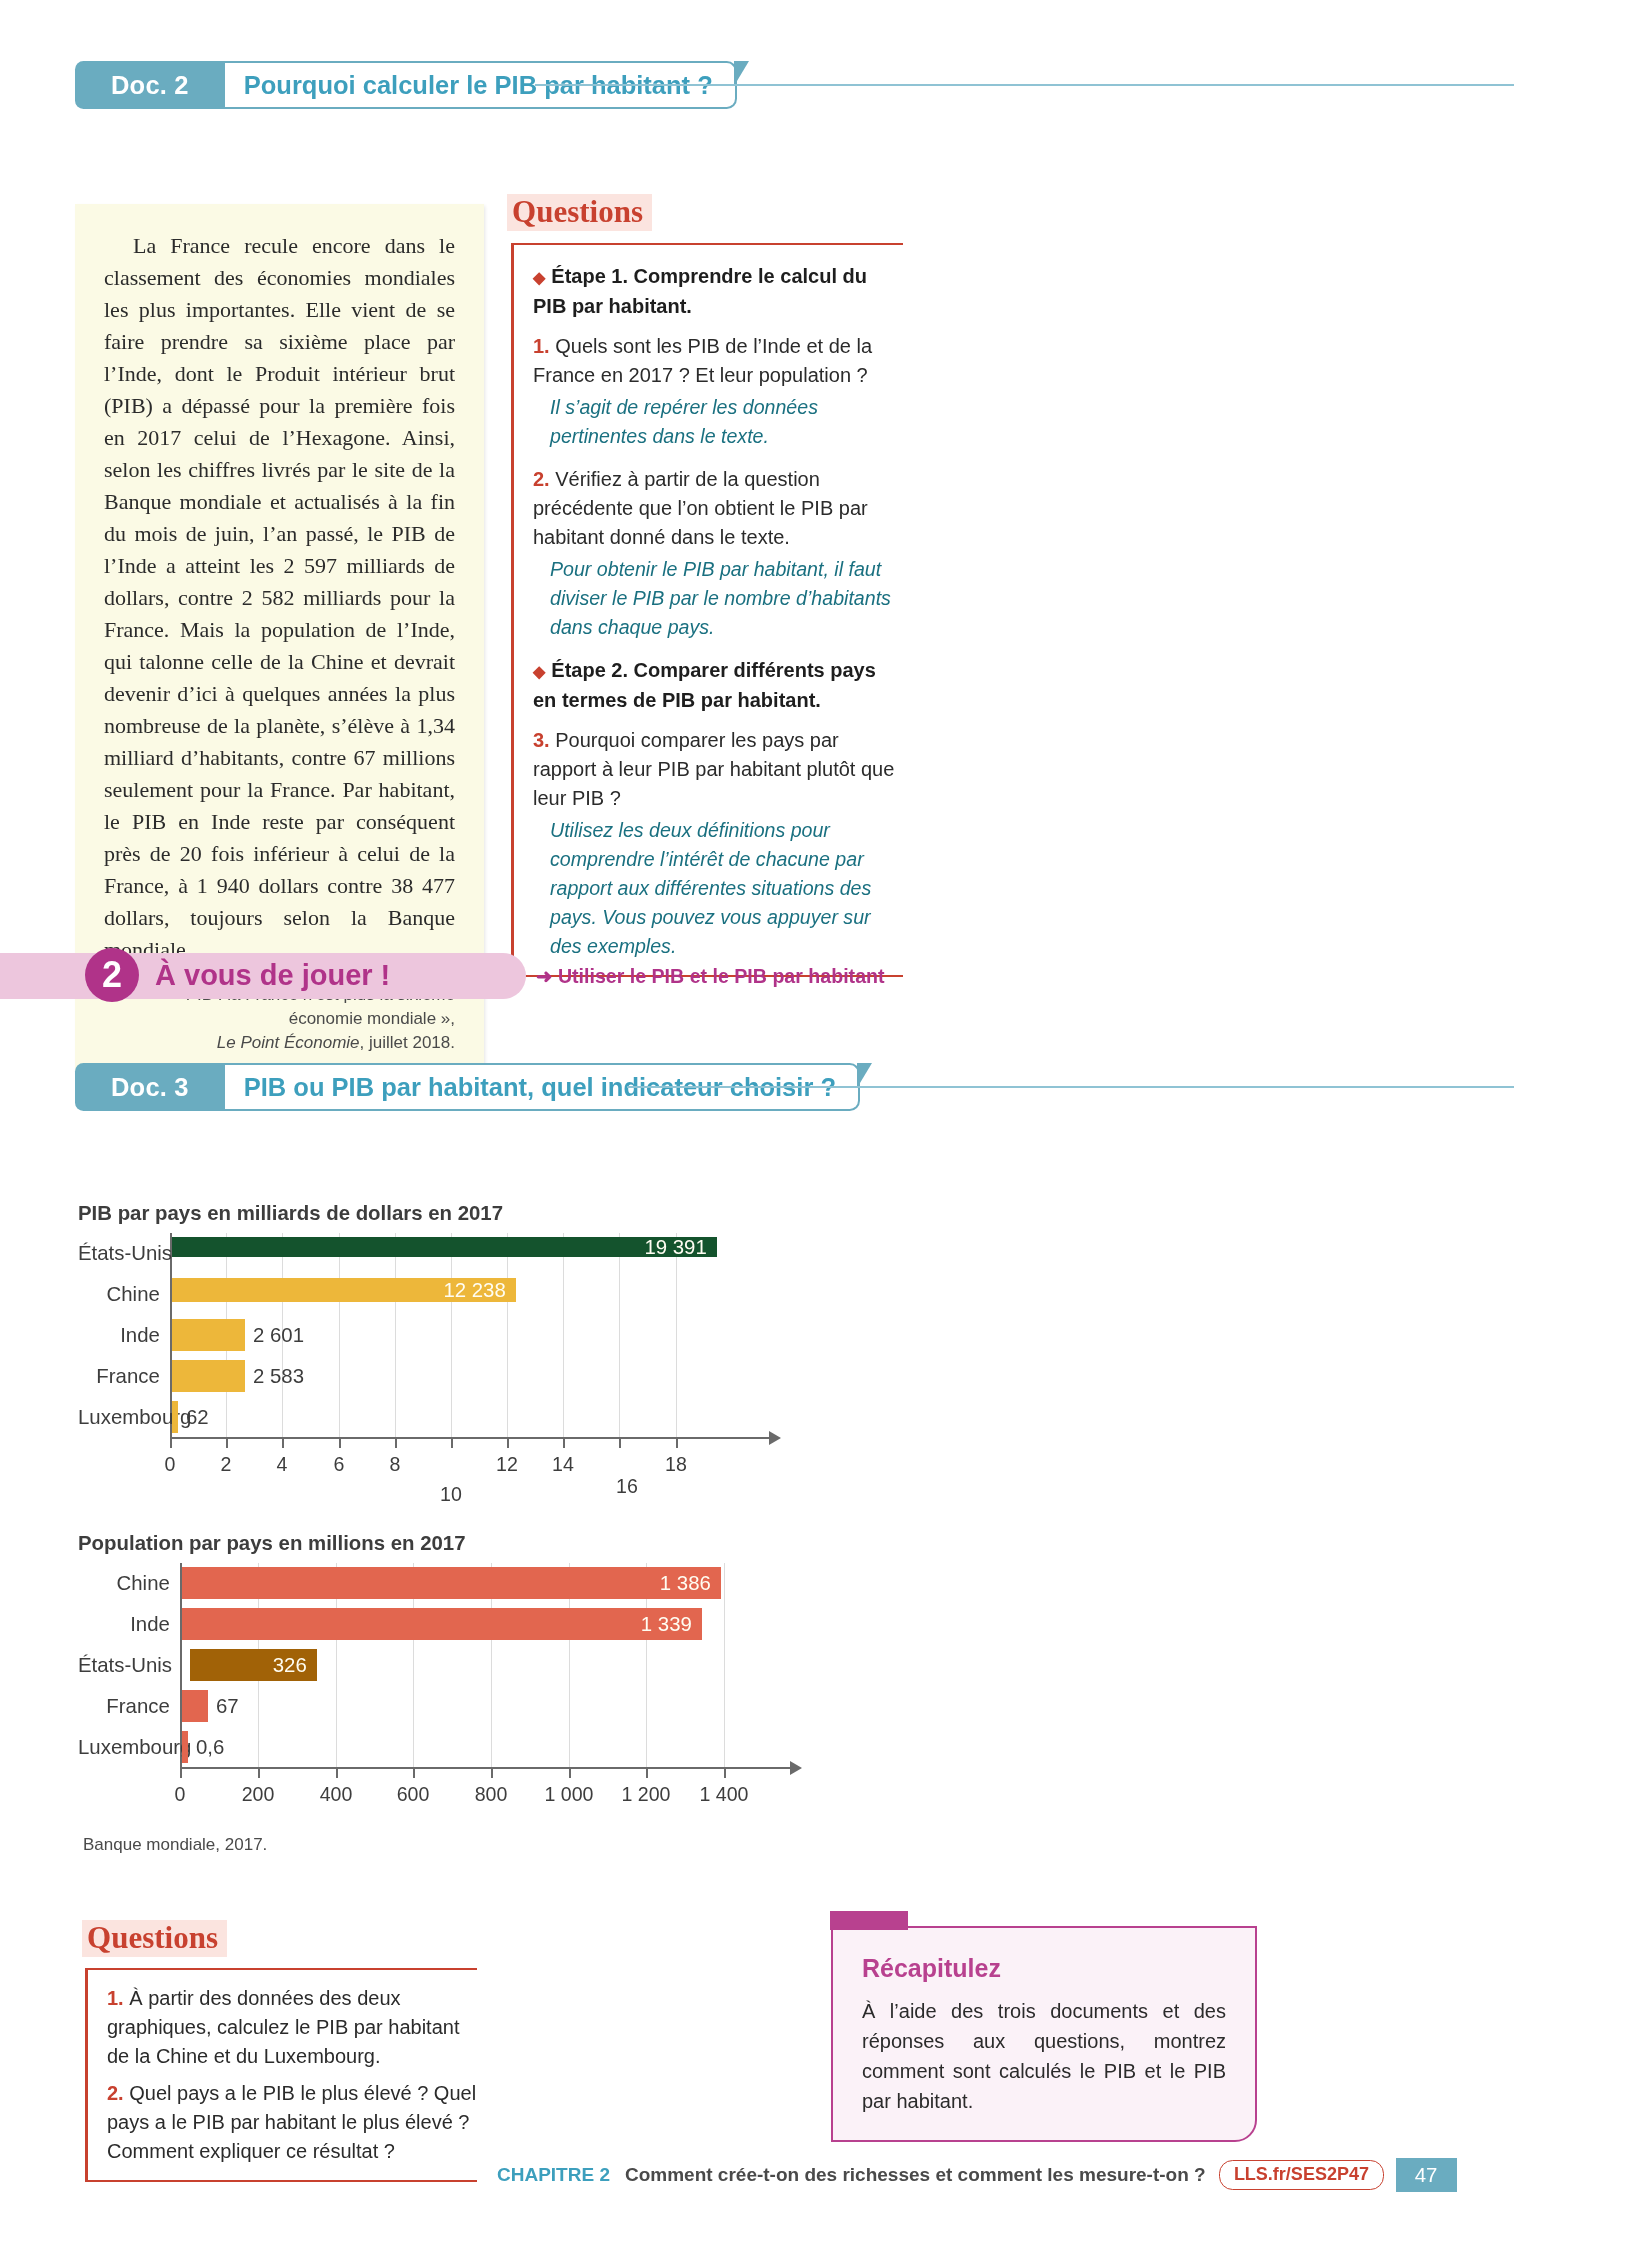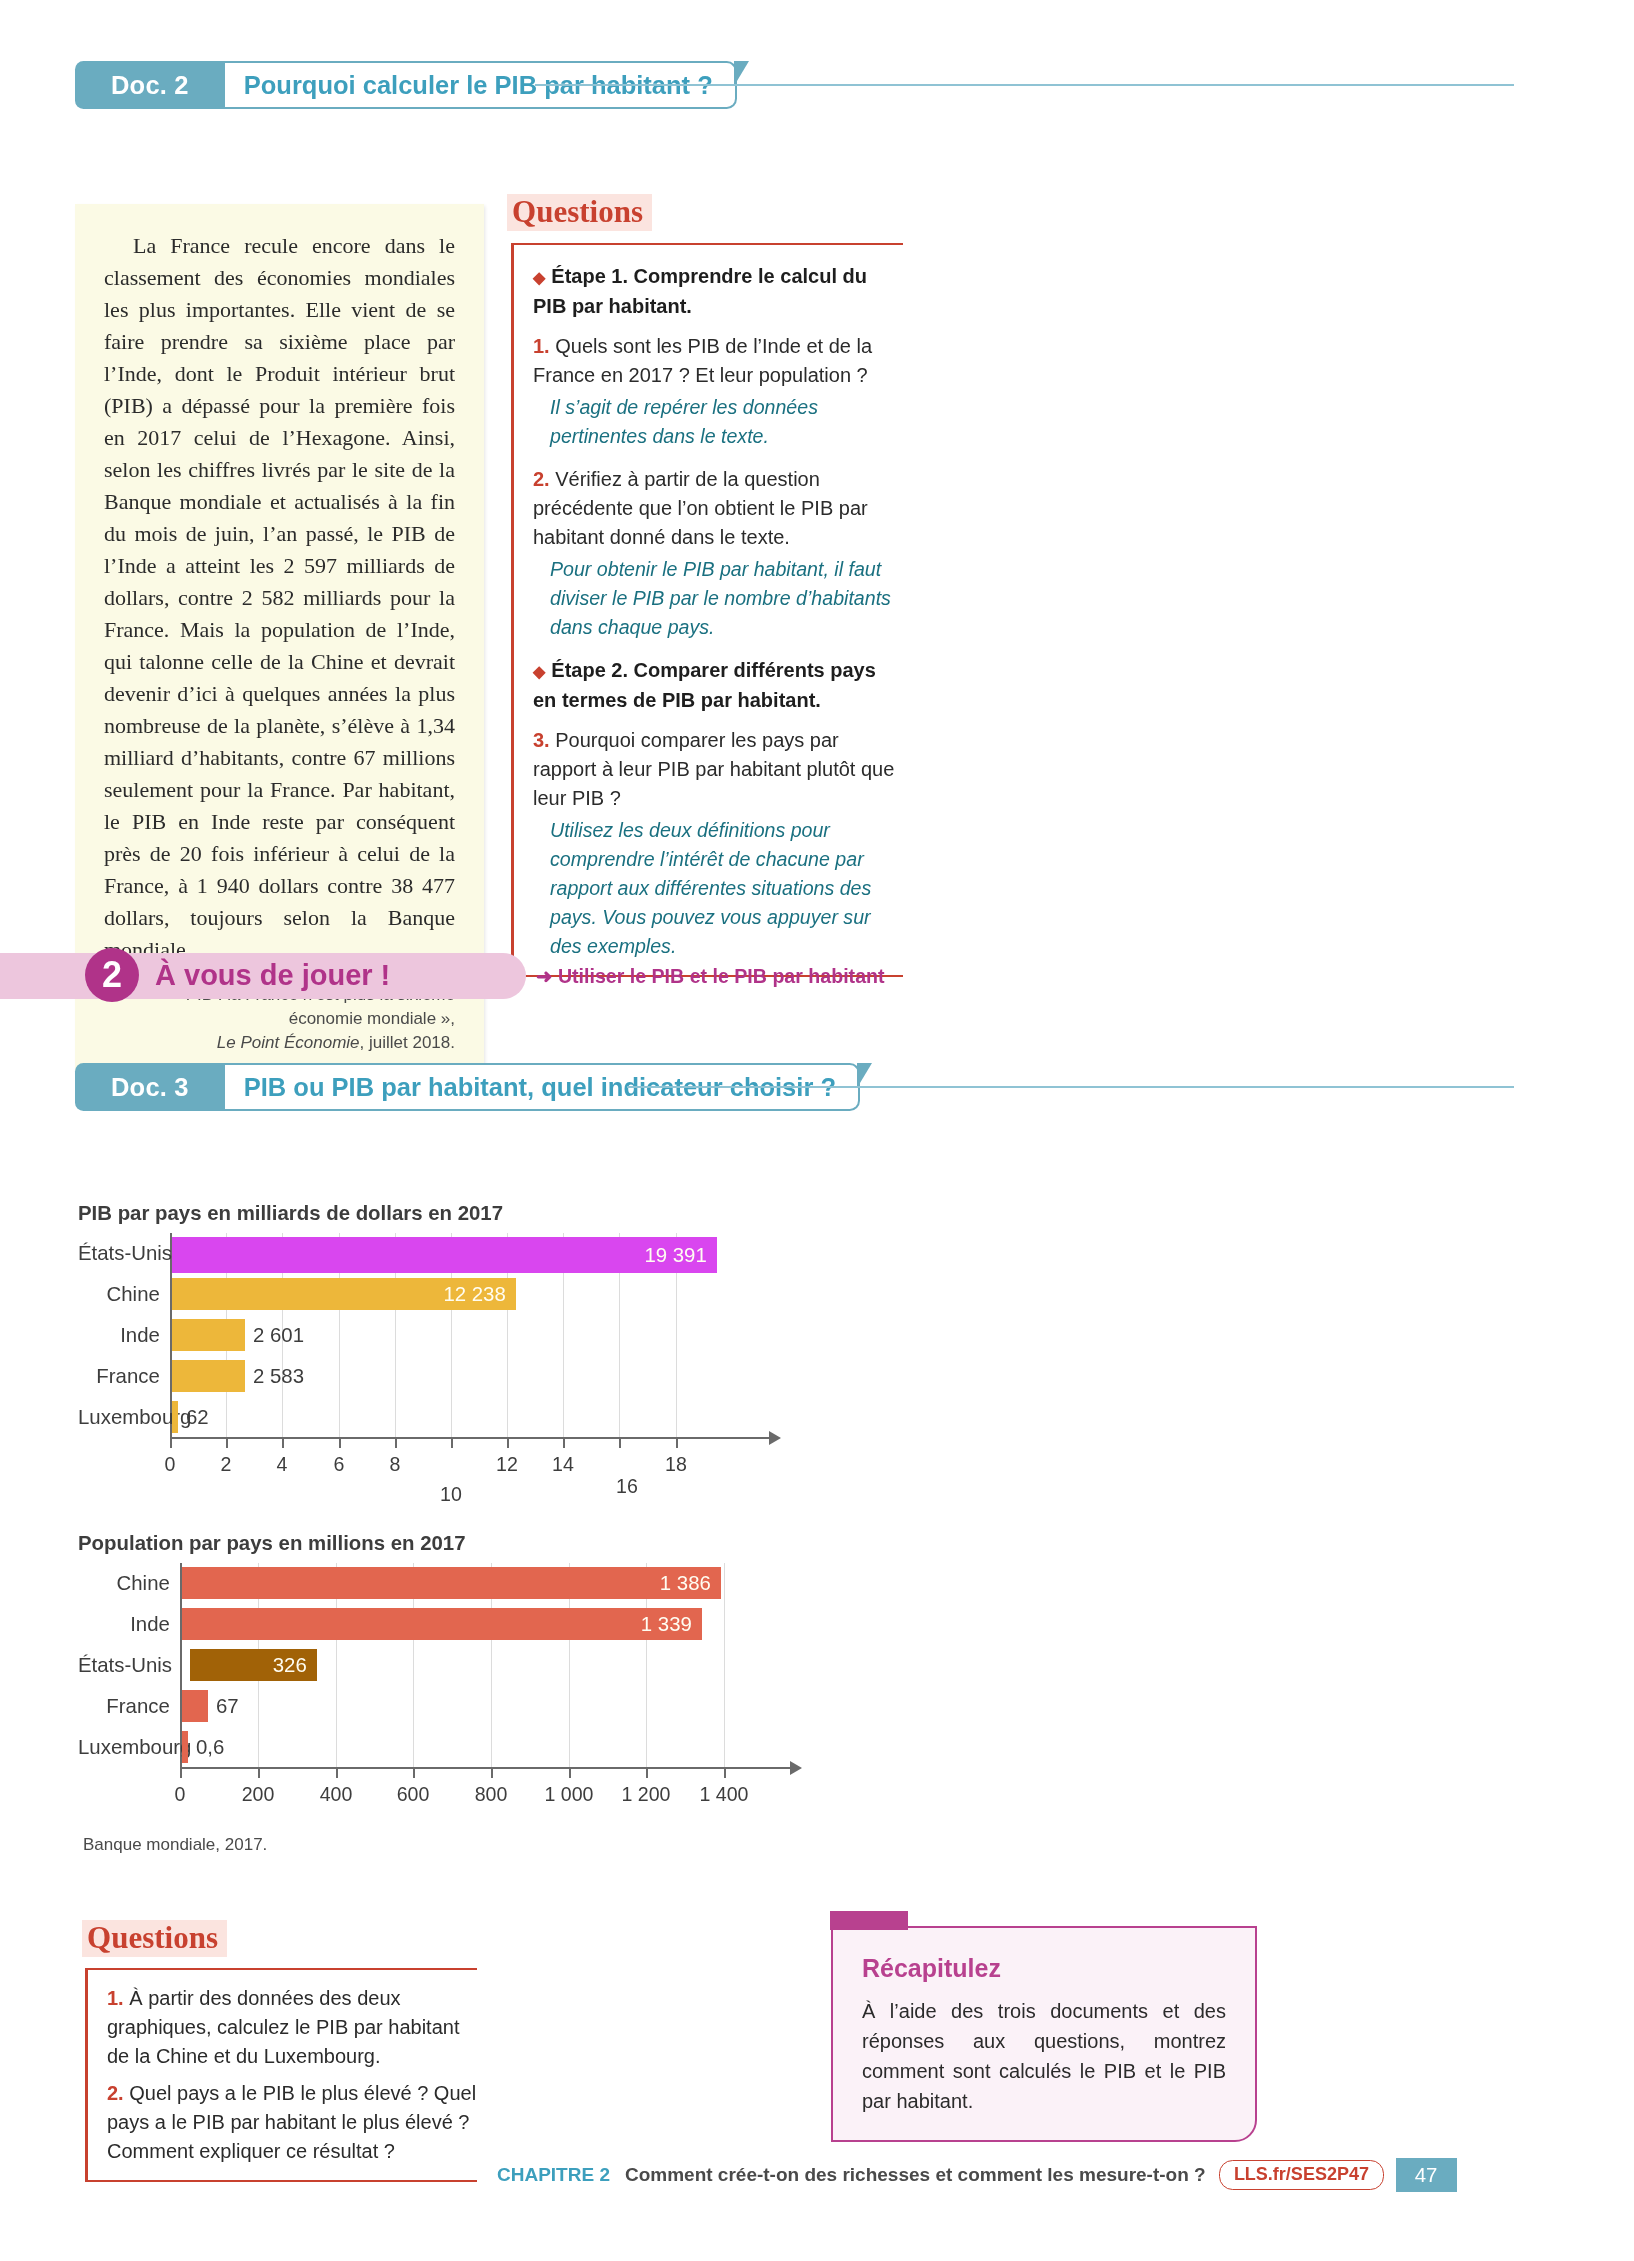--- a/index.html
+++ b/index.html
@@ -259,25 +259,25 @@
       <div class="gridline" style="left: 148px; height: 204px;"></div>
       <div class="gridline" style="left: 204px; height: 204px;"></div>
       <div class="gridline" style="left: 261px; height: 204px;"></div>
       <div class="gridline" style="left: 317px; height: 204px;"></div>
       <div class="gridline" style="left: 373px; height: 204px;"></div>
       <div class="gridline" style="left: 429px; height: 204px;"></div>
       <div class="gridline" style="left: 485px; height: 204px;"></div>
       <div class="gridline" style="left: 541px; height: 204px;"></div>
       <div class="gridline" style="left: 598px; height: 204px;"></div>
       <div class="cat-label" style="width: 92px; left: 0px; top: 20.4px; padding-right: 10.2px;">États-Unis</div>
-      <div class="bar" style="left: 94px; top: 4.3px; width: 545px; height: 36px; background: #d946ef;">
+      <div class="bar" style="left: 94px; top: 4.3px; width: 545px; height: 20px; background: #14532d;">
         <span class="bar-val-in">19 391</span>
       </div>
       <div class="cat-label" style="width: 92px; left: 0px; top: 61px; padding-right: 10.2px;">Chine</div>
-      <div class="bar" style="left: 94px; top: 45px; width: 344px; height: 32px; background: rgb(237, 183, 58);">
+      <div class="bar" style="left: 94px; top: 45px; width: 344px; height: 24px; background: rgb(237, 183, 58);">
         <span class="bar-val-in">12 238</span>
       </div>
       <div class="cat-label" style="width: 92px; left: 0px; top: 102px; padding-right: 10.2px;">Inde</div>
       <div class="bar" style="left: 94px; top: 86px; width: 73px; height: 32px; background: rgb(237, 183, 58);"></div>
       <div class="bar-val-out" style="left: 175px; top: 102px;">2 601</div>
       <div class="cat-label" style="width: 92px; left: 0px; top: 143px; padding-right: 10.2px;">France</div>
       <div class="bar" style="left: 94px; top: 127px; width: 73px; height: 32px; background: rgb(237, 183, 58);"></div>
       <div class="bar-val-out" style="left: 175px; top: 143px;">2 583</div>
       <div class="cat-label" style="width: 92px; left: 0px; top: 184px; padding-right: 10.2px;">Luxembourg</div>
       <div class="bar" style="left: 94px; top: 168px; width: 6px; height: 32px; background: rgb(237, 183, 58);"></div>

